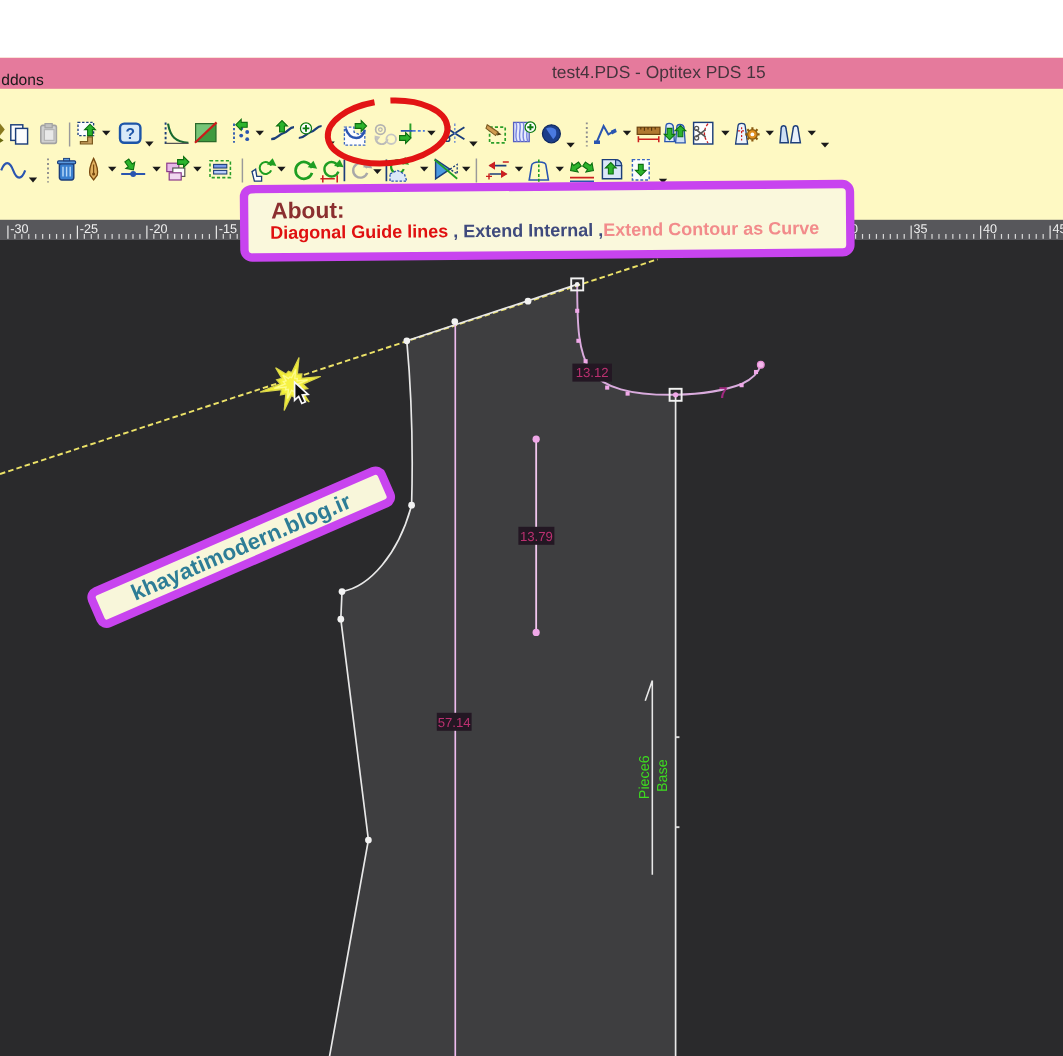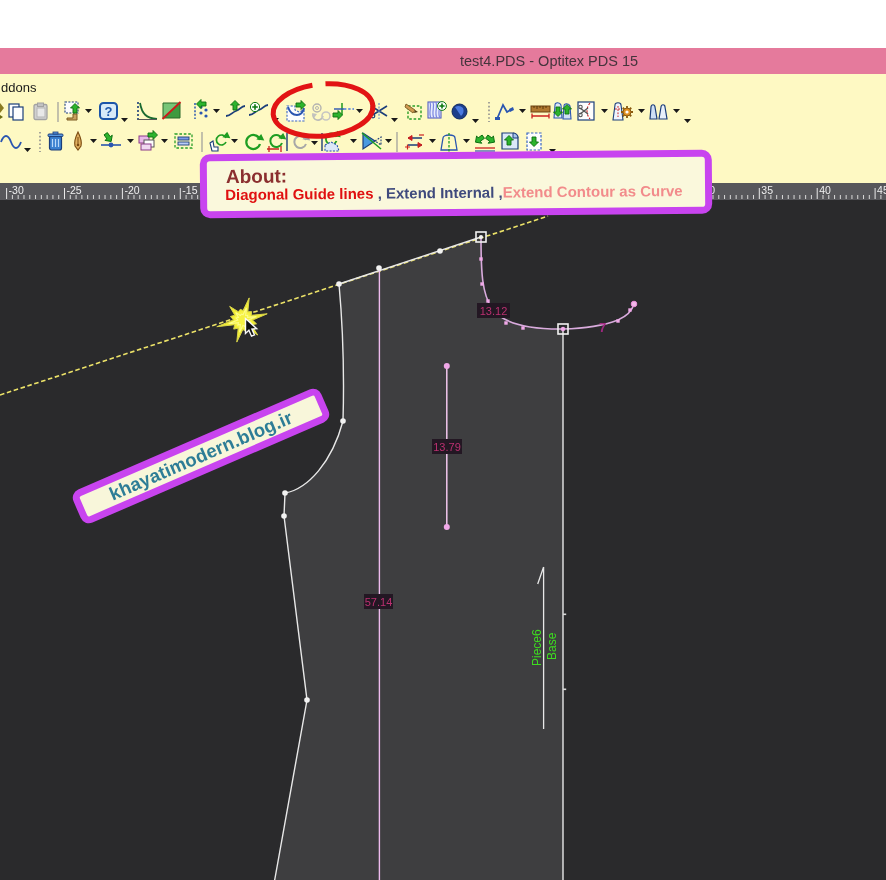--- a/index.html
+++ b/index.html
@@ -1,20 +1,20 @@
 <!DOCTYPE html>
 <html><head>
 <meta charset="utf-8">
 <style>
 html,body{margin:0;padding:0;}
 body{font-family:"Liberation Sans",sans-serif;}
 #stage{position:relative;width:886px;height:880px;overflow:hidden;background:#fef9c3;margin-top:48px;}
 #titlebar{position:absolute;left:0;top:0;width:886px;height:26px;background:#e57a9c;}
 #titletext{position:absolute;top:5px;left:409px;width:280px;text-align:center;font-size:14.5px;color:#45343c;}
-#menubar{position:absolute;left:0;top:29px;width:700px;height:22px;}
+#menubar{position:absolute;left:0;top:8px;width:700px;height:22px;}
 #menutext{position:absolute;left:1px;top:3px;font-size:13px;color:#1a1a1a;}
 #ruler{position:absolute;left:0;top:135px;}
 #canvas{position:absolute;left:0;top:152px;}
 #statusbar{position:absolute;left:0;top:858px;width:886px;height:22px;background:#f2f2f2;border-top:1px solid #e8e8e8;}
 #statusline{position:absolute;left:0;top:876px;width:886px;height:1px;background:#4a4a4a;}
 #statusbot{position:absolute;left:0;top:877px;width:886px;height:3px;background:#ababab;}
 #tooltip{position:absolute;left:200px;top:104px;width:512px;height:64px;background:#faf8dc;border:7px solid #c844ef;border-radius:10px;box-sizing:border-box;transform:rotate(-0.5deg);}
 #tooltip .l1{position:absolute;left:19px;top:5px;font-size:19px;font-weight:bold;color:#8b2f2f;}
 #tooltip .l2{position:absolute;left:18px;top:24.5px;font-size:15px;font-weight:bold;white-space:nowrap;}
 #watermark{position:absolute;left:66px;top:390px;width:270px;height:36px;background:#f8f6da;border:7px solid #c844ef;border-radius:9px;box-sizing:border-box;transform:rotate(-23.4deg);text-align:center;line-height:21px;}

